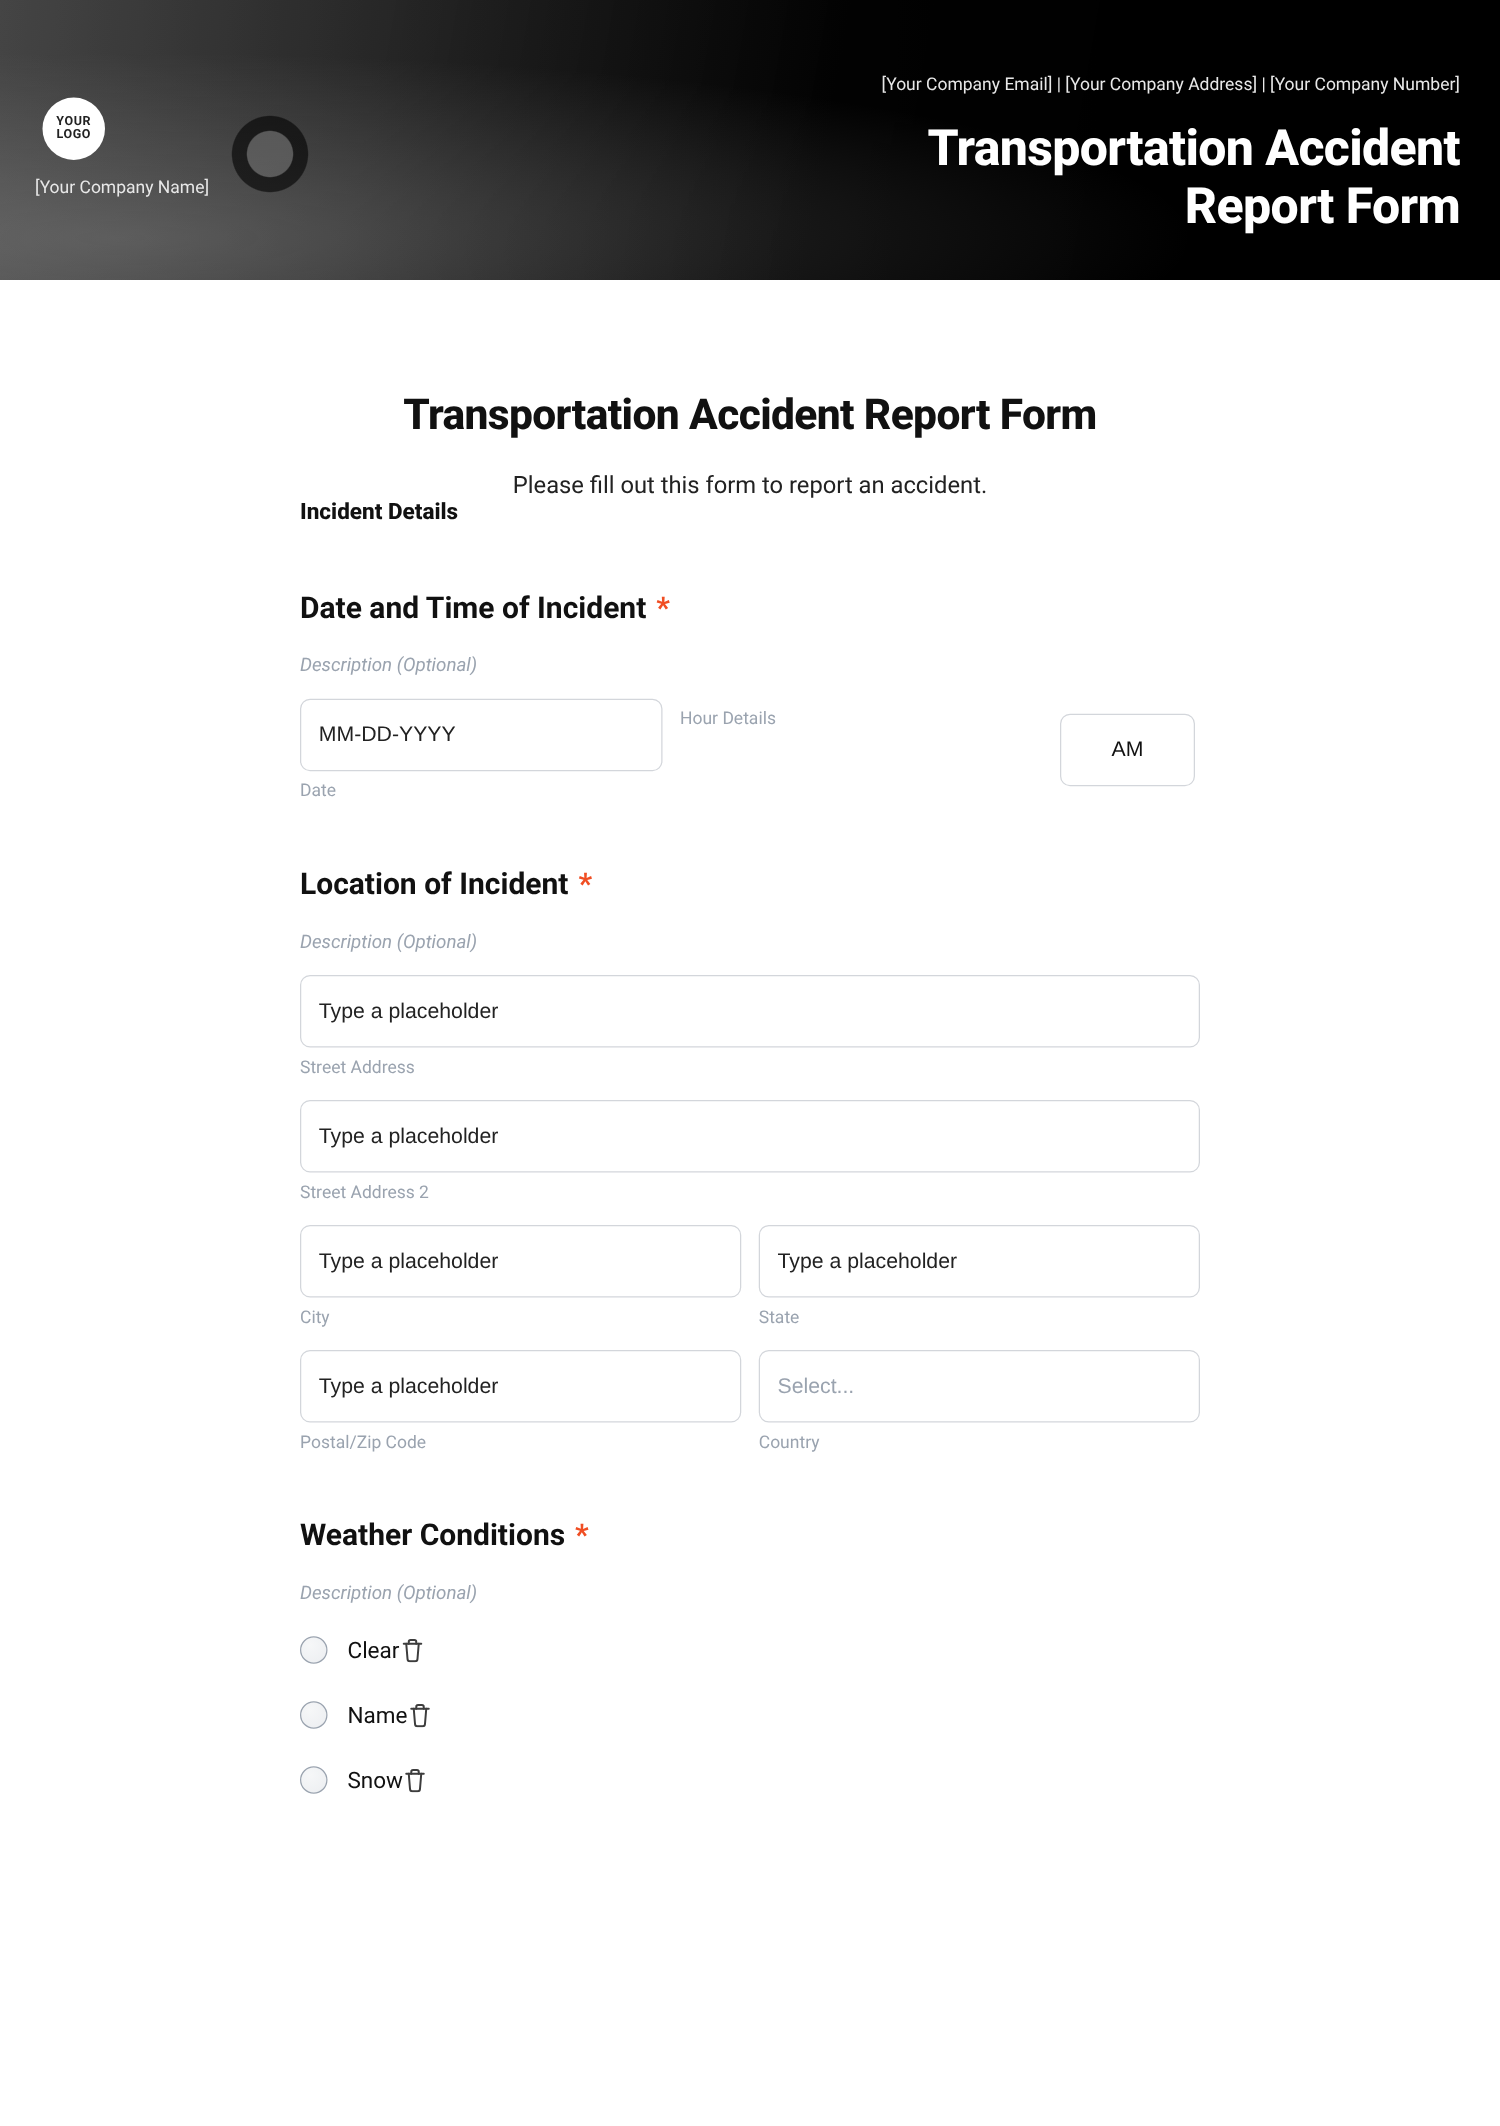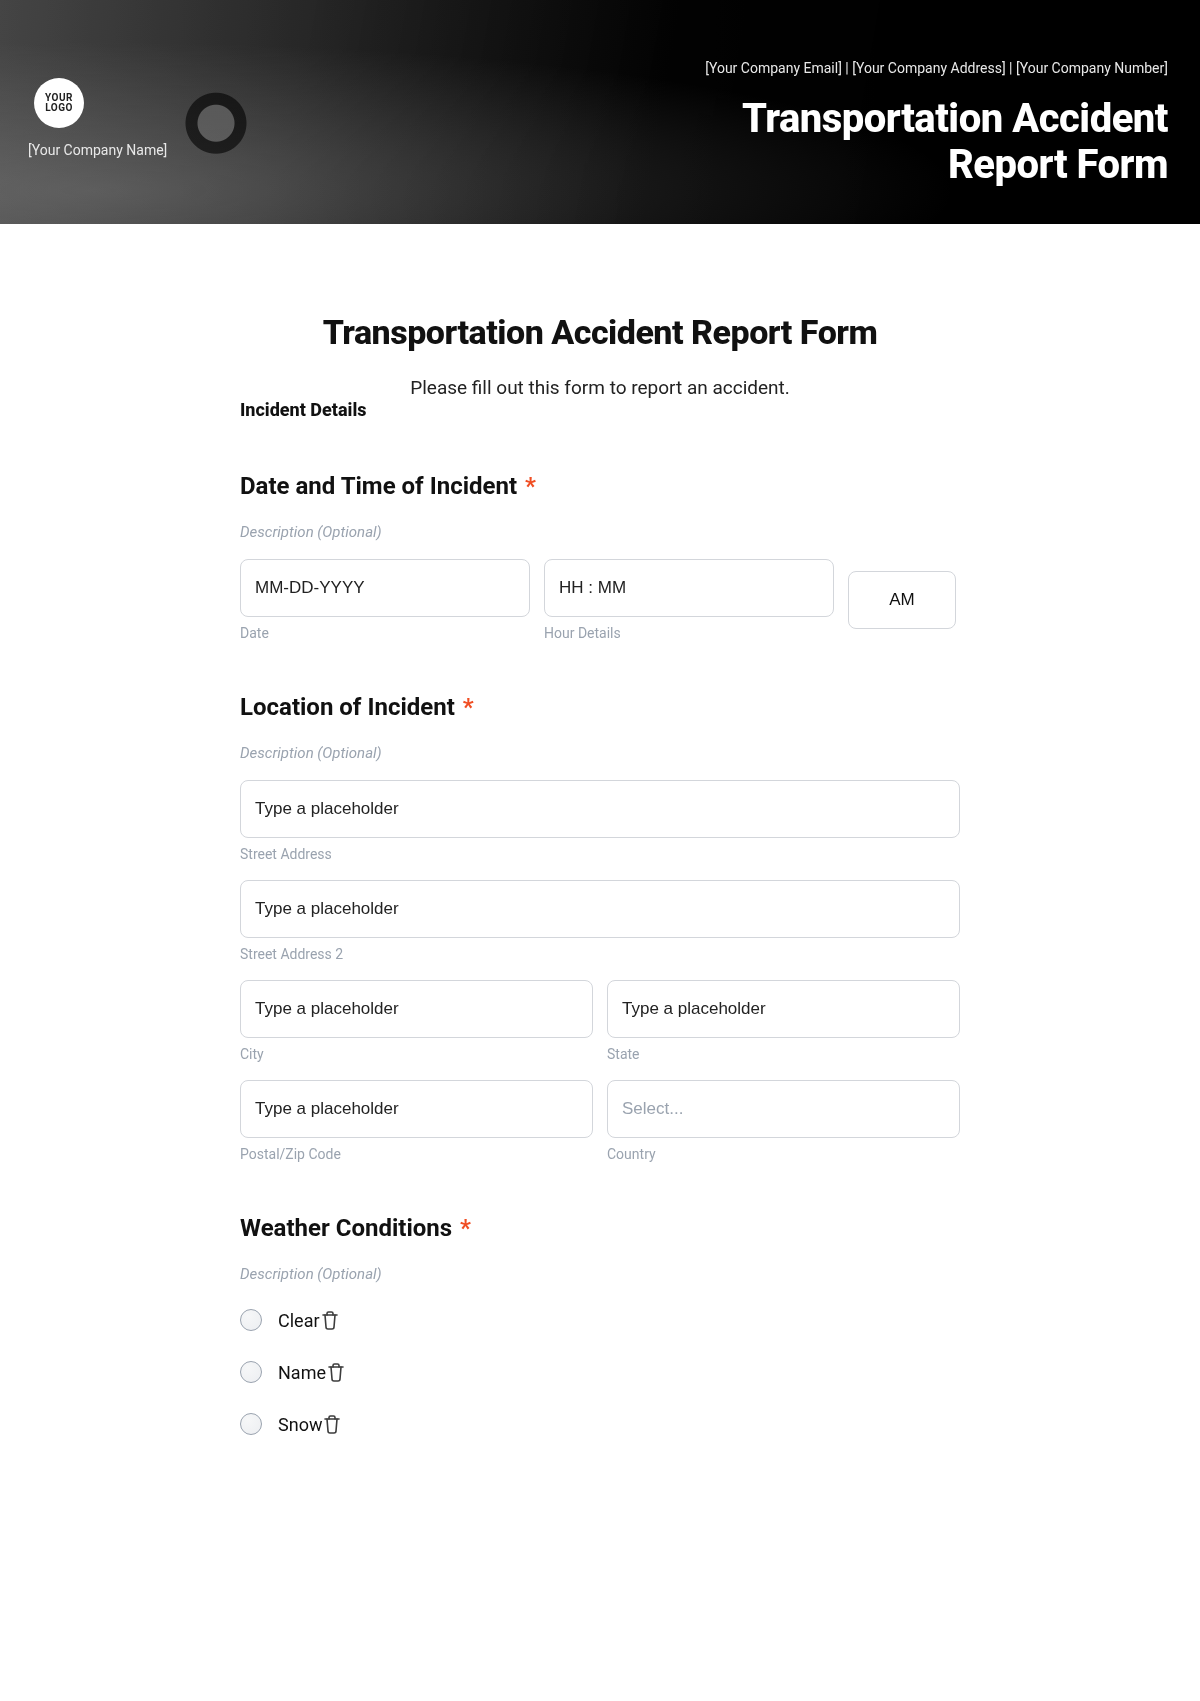--- a/index.html
+++ b/index.html
@@ -182,21 +182,20 @@
       <span>Date and Time of Incident</span>
       <span class="req">*</span>
     </div>
     <div class="field-desc">Description (Optional)</div>
     <div class="row">
       <div class="col" style="flex:0 0 290px">
         <input class="input" type="text" placeholder="MM-DD-YYYY" style="">
         <div class="sublabel">Date</div>
       </div>
       <div class="col" style="flex:0 0 290px">
-        <input class="input" type="text" placeholder="HH : MM" style="">
         <div class="sublabel">Hour Details</div>
       </div>
       <div class="col ampm">
         <input class="input" type="text" style="text-align: center; margin-top: 12px;" value="AM">
       </div>
     </div>
   </div>
 
   <div class="field-block">
     <div class="field-label">

